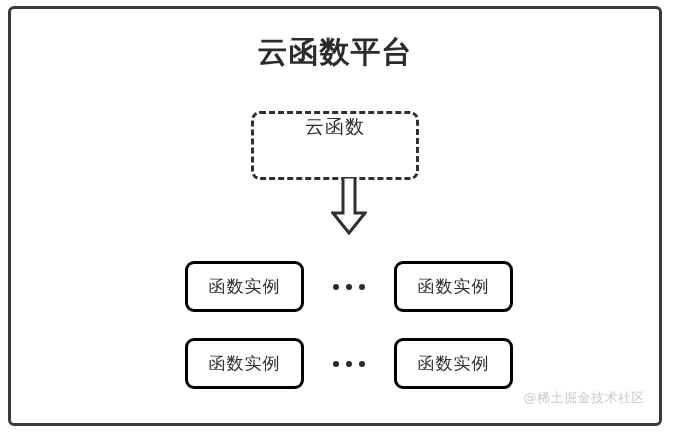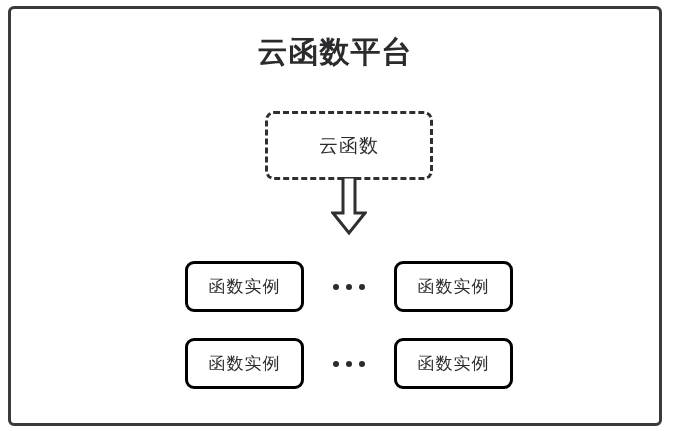--- a/index.html
+++ b/index.html
@@ -45,30 +45,29 @@
     font-weight: bold;
     color: #2b2b2d;
     letter-spacing: 1px;
     line-height: 38px;
     white-space: nowrap;
   }
 
   
   .cloud-func-box {
     position: absolute;
-    left: 254px;
+    left: 240px;
     top: 102px;
     width: 168px;
     height: 69px;
     box-sizing: border-box;
     border: 3px dashed #2f2f31;
     border-radius: 9px;
     background: #ffffff;
     display: flex;
-    align-items: center;
     justify-content: center;
   }
   .cloud-func-label {
     font-size: 19px;
     color: #2b2b2d;
     letter-spacing: 1px;
     white-space: nowrap;
   }
 
   
@@ -176,15 +175,16 @@
       <div class="ellipsis-dots">
         <i></i>
         <i></i>
         <i></i>
       </div>
       <div class="instance-box">
         <span class="instance-label">函数实例</span>
       </div>
     </div>
 
+    <div class="watermark">@稀土掘金技术社区</div>
 
   </div>
 </div>
 
 </body></html>

